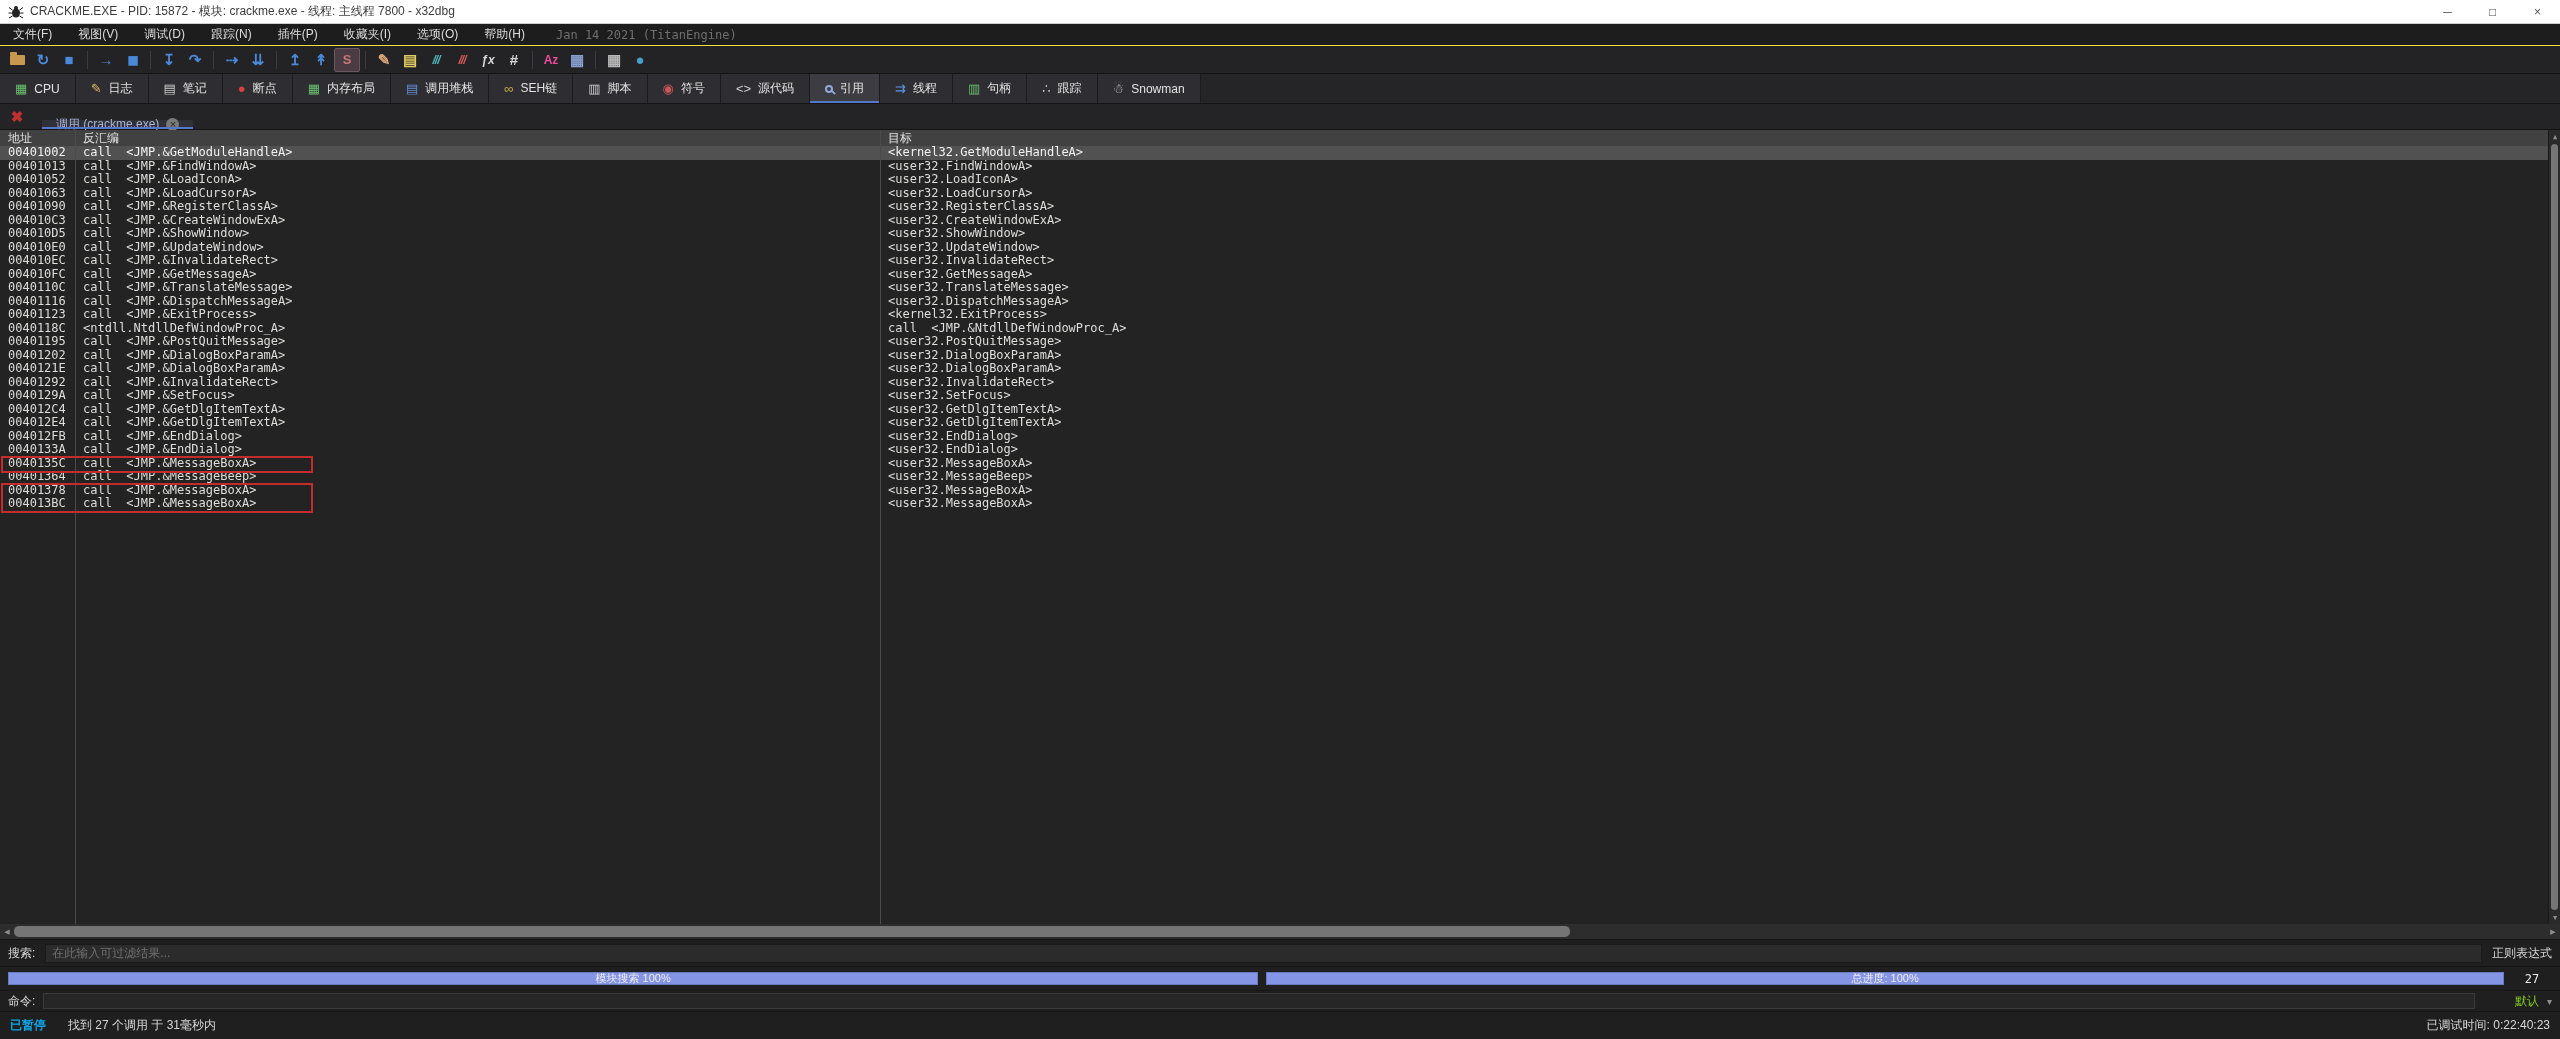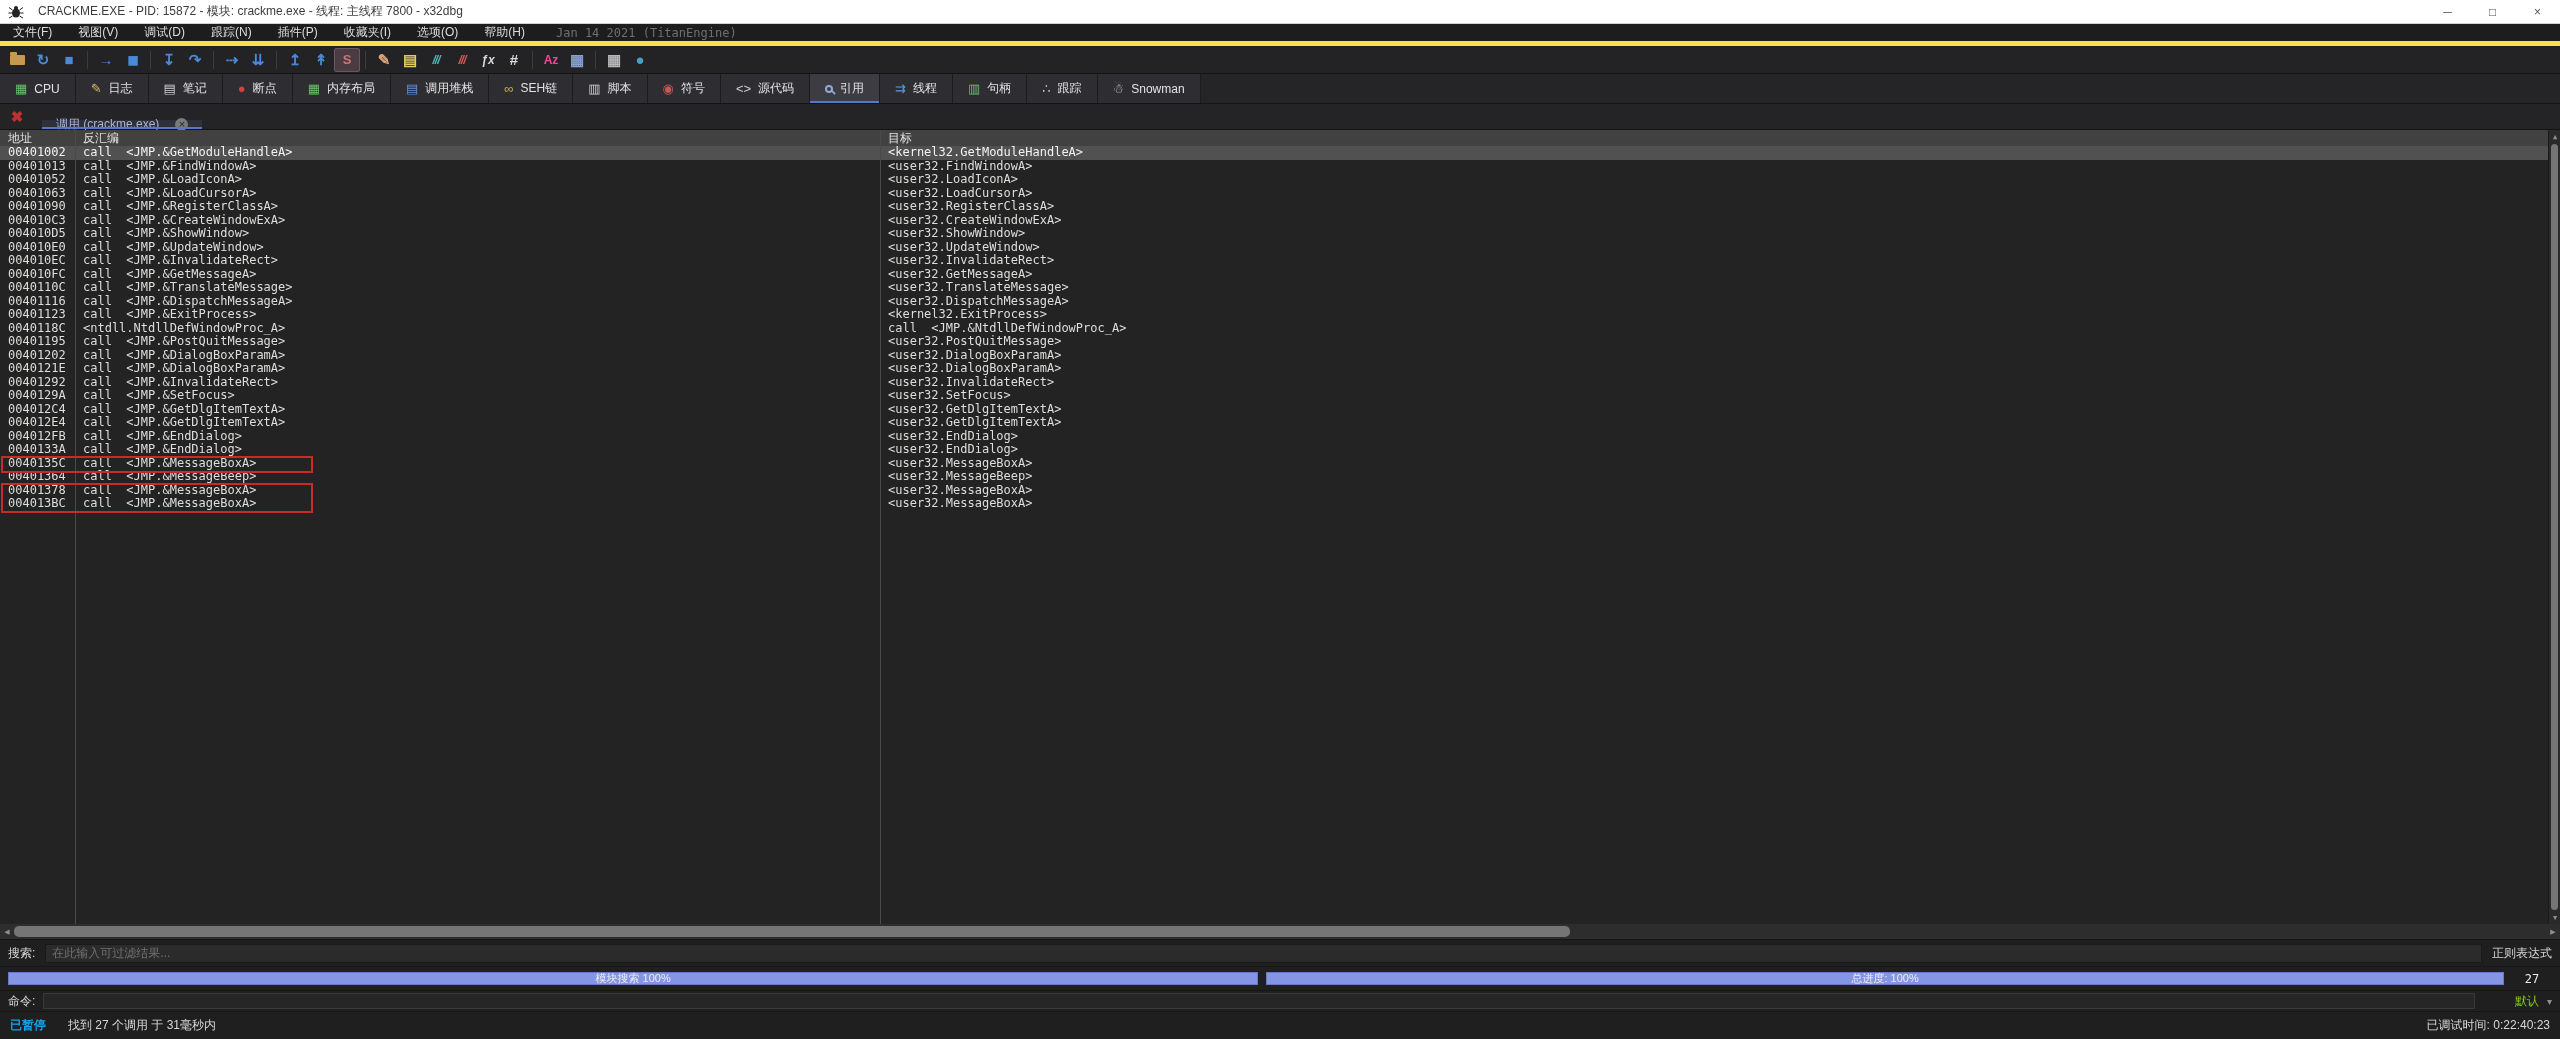--- a/index.html
+++ b/index.html
@@ -2,30 +2,30 @@
 <html><head>
 <meta charset="utf-8">
 <style>
   * { margin:0; padding:0; box-sizing:border-box; }
   html,body { width:2560px; height:1039px; overflow:hidden; background:#232323;
               font-family:"Liberation Sans", sans-serif; }
   .col { display:flex; flex-direction:column; width:2560px; height:1039px; }
 
   
   .titlebar { height:24px; background:#ffffff; display:flex; align-items:center; color:#3c3c3c;
-              font-size:12px; border-bottom:1px solid #d0d0d0;gap:8px; }
+              font-size:12px; border-bottom:1px solid #d0d0d0; }
   .app-icon { width:16px; height:14px; margin:0 6px 0 8px; flex:0 0 auto; }
   .title-text { flex:1 1 auto; white-space:nowrap; overflow:hidden; }
   .win-btns { display:flex; height:100%; }
   .win-btn { width:45px; display:flex; align-items:center; justify-content:center;
              color:#555; font-size:12px; cursor:default; }
 
   
   .menubar { height:22px; background:#1d1d1d; display:flex; align-items:center;
-             color:#dcdcdc; font-size:12px; border-bottom:5px solid #fde047; }
+             color:#dcdcdc; font-size:12px; border-bottom:1px solid #fde047; }
   .menu-item { padding:0 13px; height:100%; display:flex; align-items:center; }
   .menu-build { margin-left:18px; color:#6f6f6f; font-family:"DejaVu Sans Mono", monospace; font-size:12px; }
 
   
   .toolbar { height:28px; background:#232326; display:flex; align-items:center; padding-left:4px;
              border-bottom:1px solid #141414; }
   .tb-btn { width:26px; height:24px; display:flex; align-items:center; justify-content:center;
             border-radius:2px; }
   .tb-btn.pressed { background:#4a3c42; border:1px solid #6a565e; }
   .tb-sep { width:1px; height:18px; background:#3c3c40; margin:0 5px; }
@@ -72,21 +72,21 @@
   .ic-references-icon { width:8px; height:8px; border:2px solid #90a8d8; border-radius:50%;
                         display:inline-block; position:relative; }
   .ic-references-icon::after { content:''; position:absolute; width:6px; height:2px; background:#90a8d8;
                         right:-5px; bottom:-2px; transform:rotate(45deg); }
 
   
   .subtabbar { height:26px; background:#242427; display:flex; align-items:stretch;
                border-bottom:1px solid #141414; }
   .closeall-btn { width:34px; display:flex; align-items:center; justify-content:center;
                   color:#c03030; font-size:15px; font-weight:bold; }
-  .subtab { display:flex; align-items:center; gap:16px; padding:0 14px; margin-left:8px;
+  .subtab { display:flex; align-items:center; gap:7px; padding:0 14px; margin-left:8px;
             background:#303038; color:#a8b4d8; font-size:12px; position:relative;margin-top:16px; }
   .subtab::after { content:''; position:absolute; left:0; right:0; bottom:0; height:2px; background:#5577cc; }
   .subtab-close { width:13px; height:13px; border-radius:50%; background:#7a7a7a; color:#26262a;
                   display:flex; align-items:center; justify-content:center; font-size:11px; line-height:1; }
 
   
   .refview { flex:1 1 auto; position:relative; background:#232323; overflow:hidden;
              font-family:"DejaVu Sans Mono", monospace; }
   .thead { height:16px; background:#414141; color:#e0e0e0; font-size:12px; line-height:16px;
            display:grid; grid-template-columns:75px 805px 1fr; }

